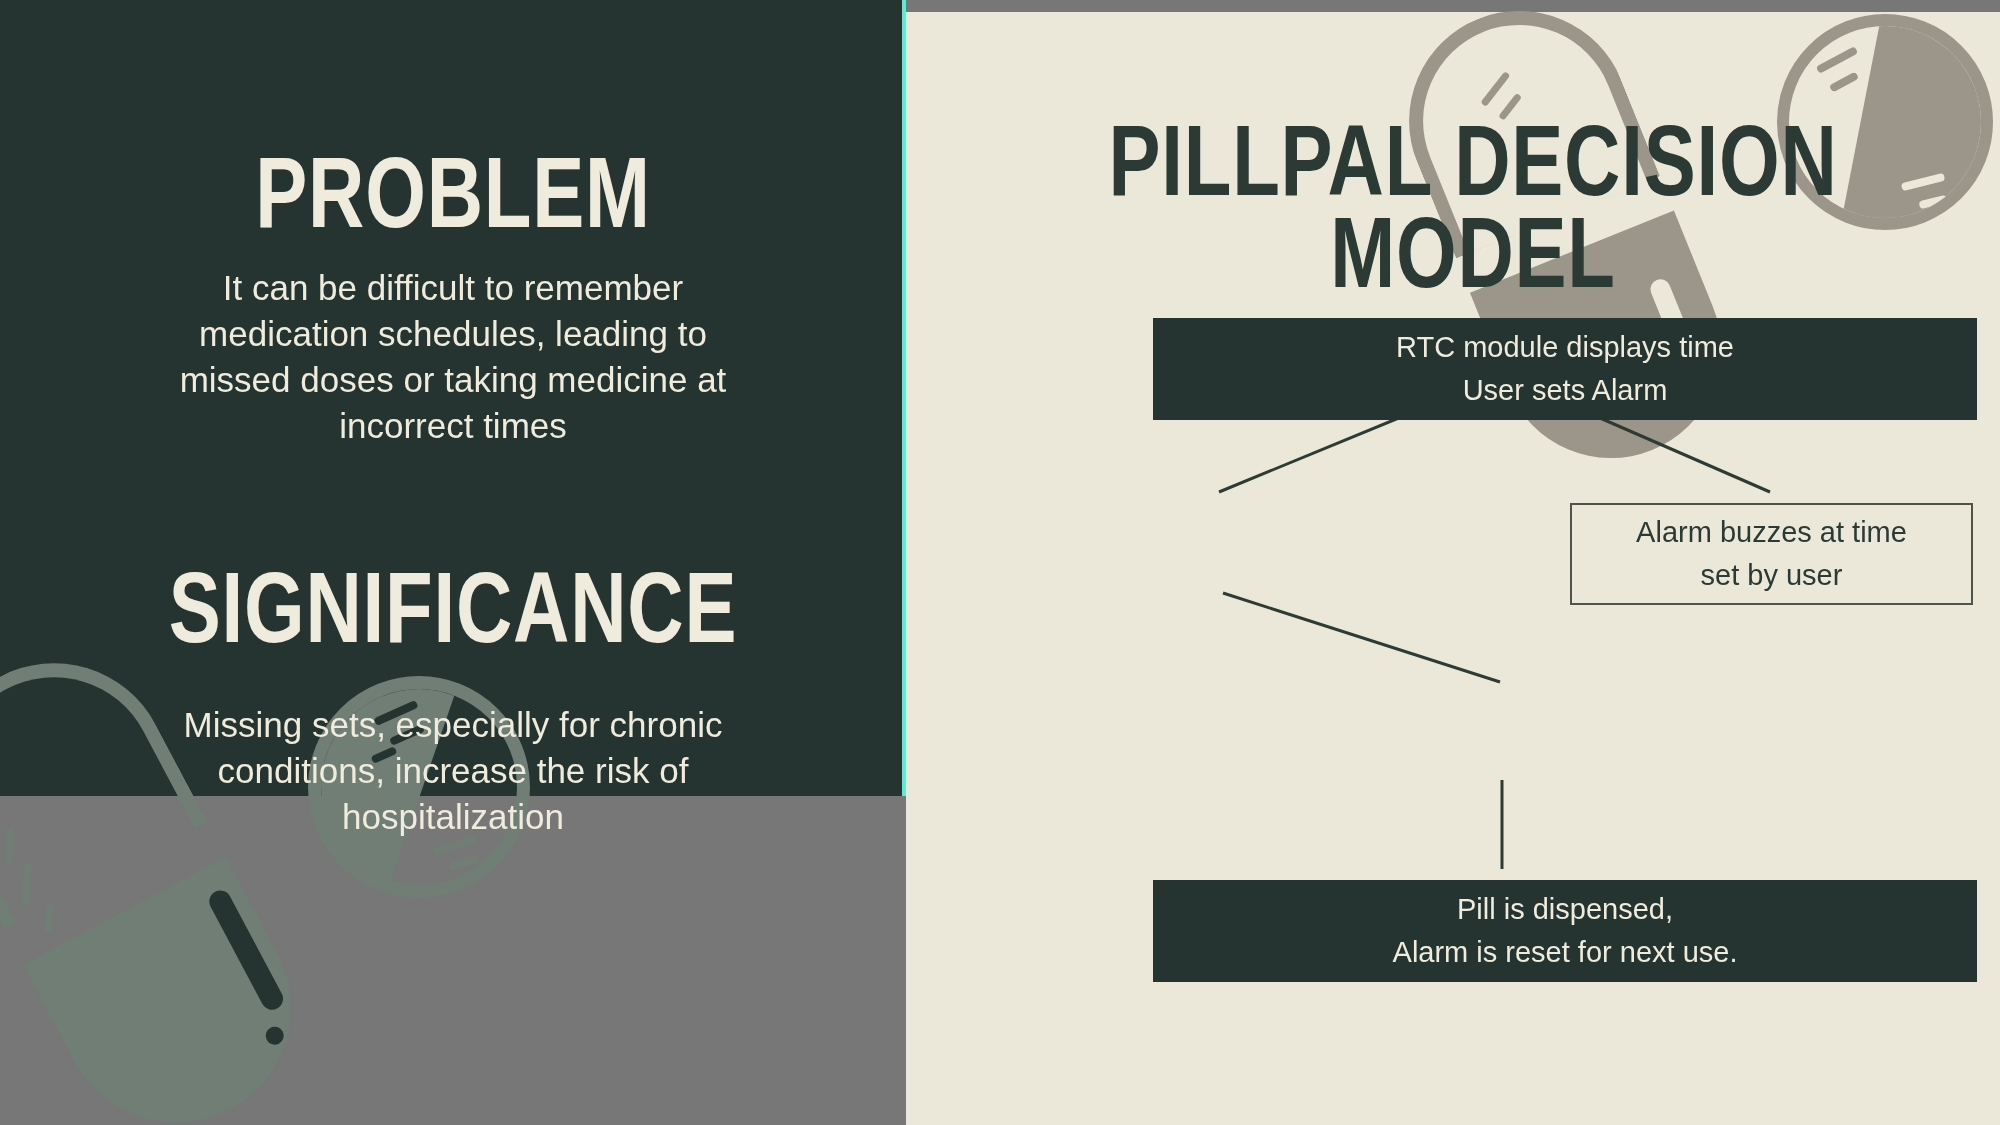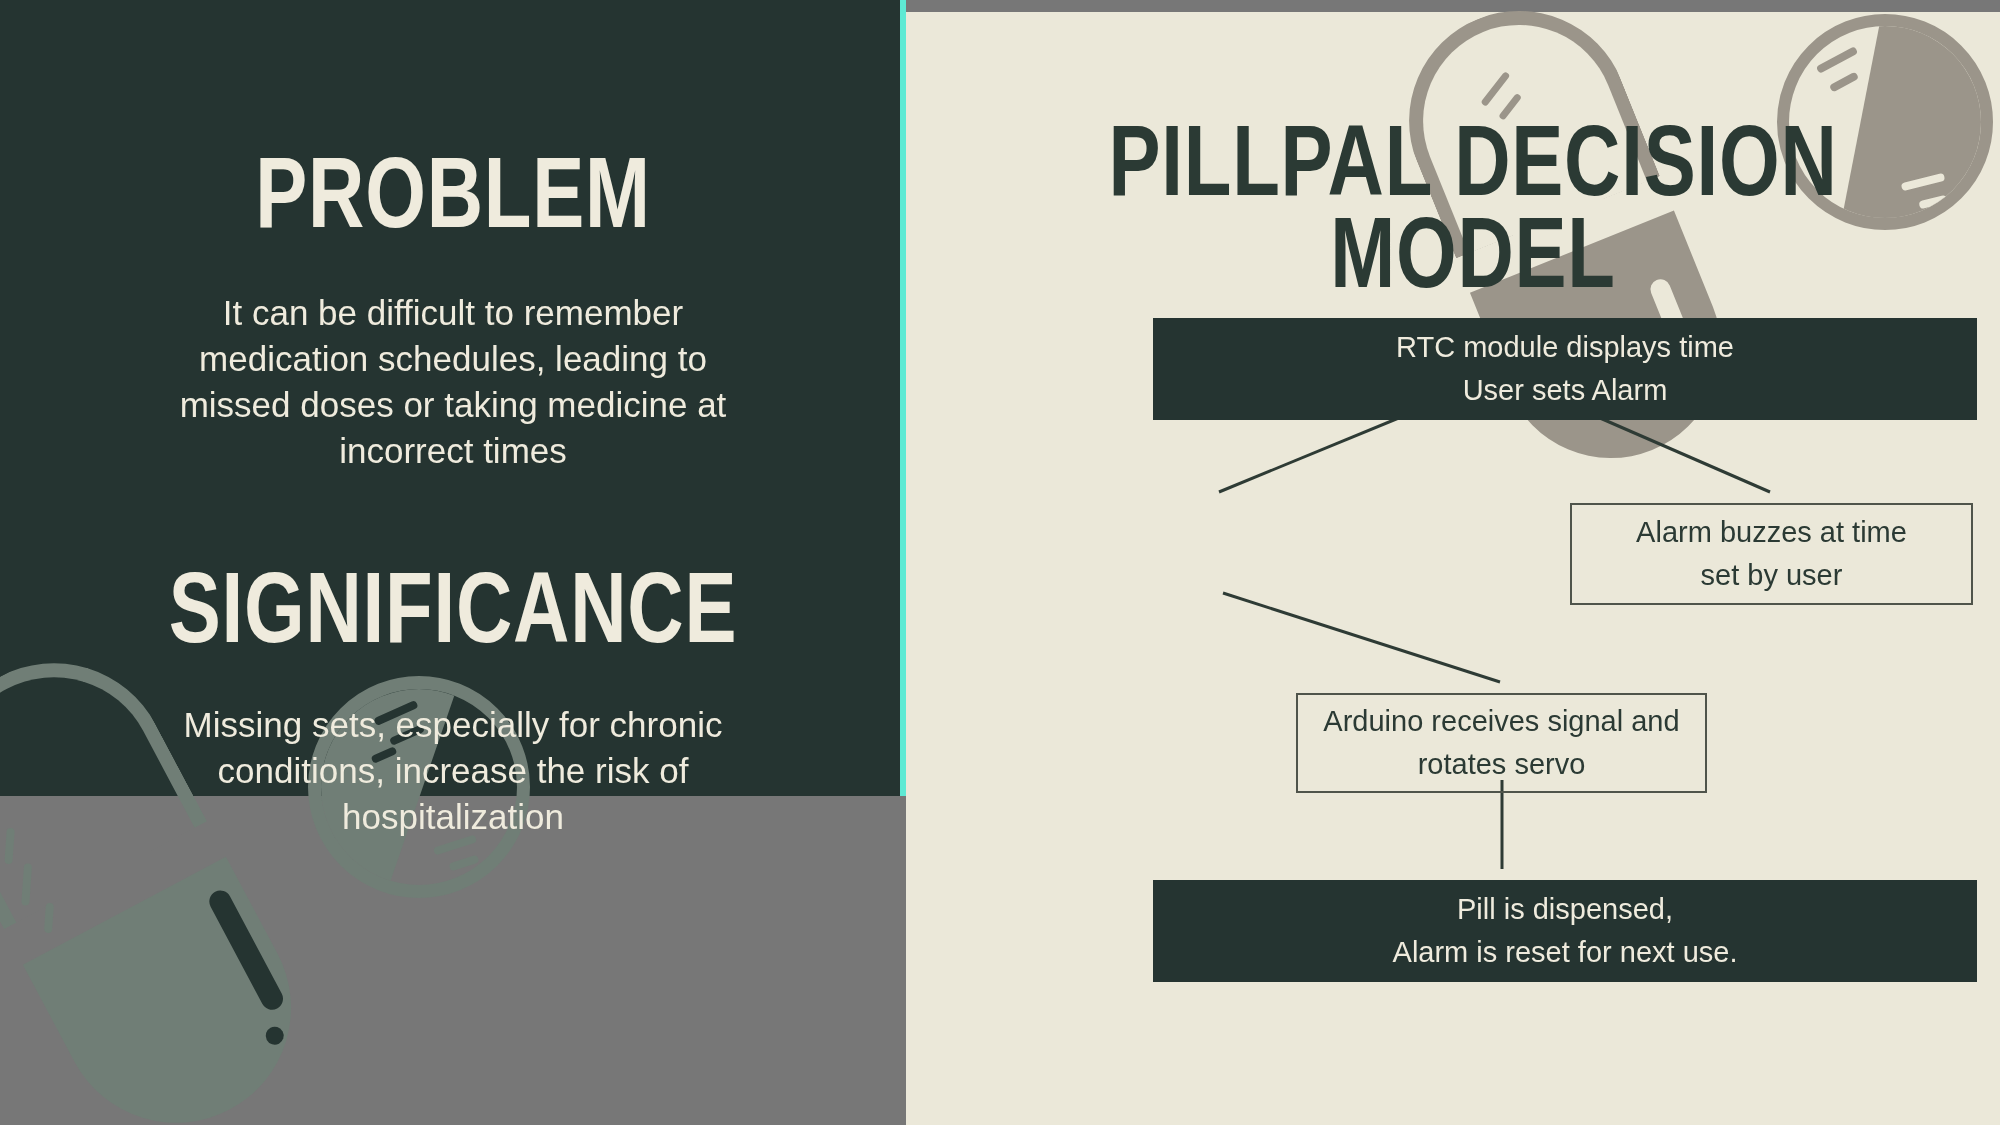--- a/index.html
+++ b/index.html
@@ -15,42 +15,42 @@
   *{margin:0;padding:0;box-sizing:border-box;}
   html,body{background:#777;}
   .page{
     position:relative;width:2000px;height:1125px;overflow:hidden;
     font-family:"Liberation Sans",sans-serif;
   }
   
   .panel-left{
     position:absolute;left:0;top:0;width:906px;height:796px;
     background:var(--background-dark,#253431);
-    border-right:6px solid #5eead4;
+    border-right:4px solid #5eead4;
   }
   .panel-right{
     position:absolute;left:906px;top:12px;width:1094px;height:1125px;
     background:var(--background-cream,#EBE8D9);
   }
   
   .big-heading{
     position:absolute;left:0;width:906px;text-align:center;
     font-weight:bold;font-size:100px;line-height:100px;
     color:var(--text-cream,#EFEBDD);
     transform:scaleX(0.78);transform-origin:center;
     white-space:pre-line;letter-spacing:1px;z-index:3;
   }
   .heading-problem{top:142px;}
   .heading-significance{top:557px;}
   .body-text{
     position:absolute;left:0;width:906px;text-align:center;
     font-size:35px;line-height:46px;color:var(--text-cream,#EFEBDD);
     white-space:pre-line;z-index:3;
   }
-  .para-problem{top:290px;text-align:center;}
+  .para-problem{top:265px;text-align:center;}
   .para-significance-1{top:702px;}
   .para-significance-2{top:882px;}
   .right-title{
     position:absolute;left:20px;top:102px;width:1094px;text-align:center;
     font-weight:bold;font-size:100px;line-height:92px;
     color:var(--text-dark,#2B3A34);
     transform:scaleX(0.78);transform-origin:center;
     white-space:pre-line;letter-spacing:1px;z-index:3;
   }
   
@@ -163,22 +163,20 @@
       <div class="dash dash-cream" style="left:130px;top:172px;width:28px;height:8px;transform:rotate(-14deg);"></div>
     </div>
 
     <h1 class="right-title">PILLPAL DECISION
 MODEL</h1>
 
     <div class="node node-dark node-rtc">RTC module displays time
 User sets Alarm</div>
     <div class="node node-outline node-alarm">Alarm buzzes at time
 set by user</div>
-    <div class="node node-outline node-arduino">Arduino receives signal and
-rotates servo</div>
     <div class="node node-dark node-dispense">Pill is dispensed,
 Alarm is reset for next use.</div>
   </div>
 
   <svg class="connector-layer" viewBox="0 0 2000 1125">
     <line x1="1423" y1="408" x2="1219" y2="492" stroke="#2E3B35" stroke-width="3"></line>
     <line x1="1577" y1="408" x2="1770" y2="492" stroke="#2E3B35" stroke-width="3"></line>
     <line x1="1223" y1="593" x2="1500" y2="682" stroke="#2E3B35" stroke-width="3"></line>
     <line x1="1502" y1="780" x2="1502" y2="869" stroke="#2E3B35" stroke-width="3"></line>
   </svg>

